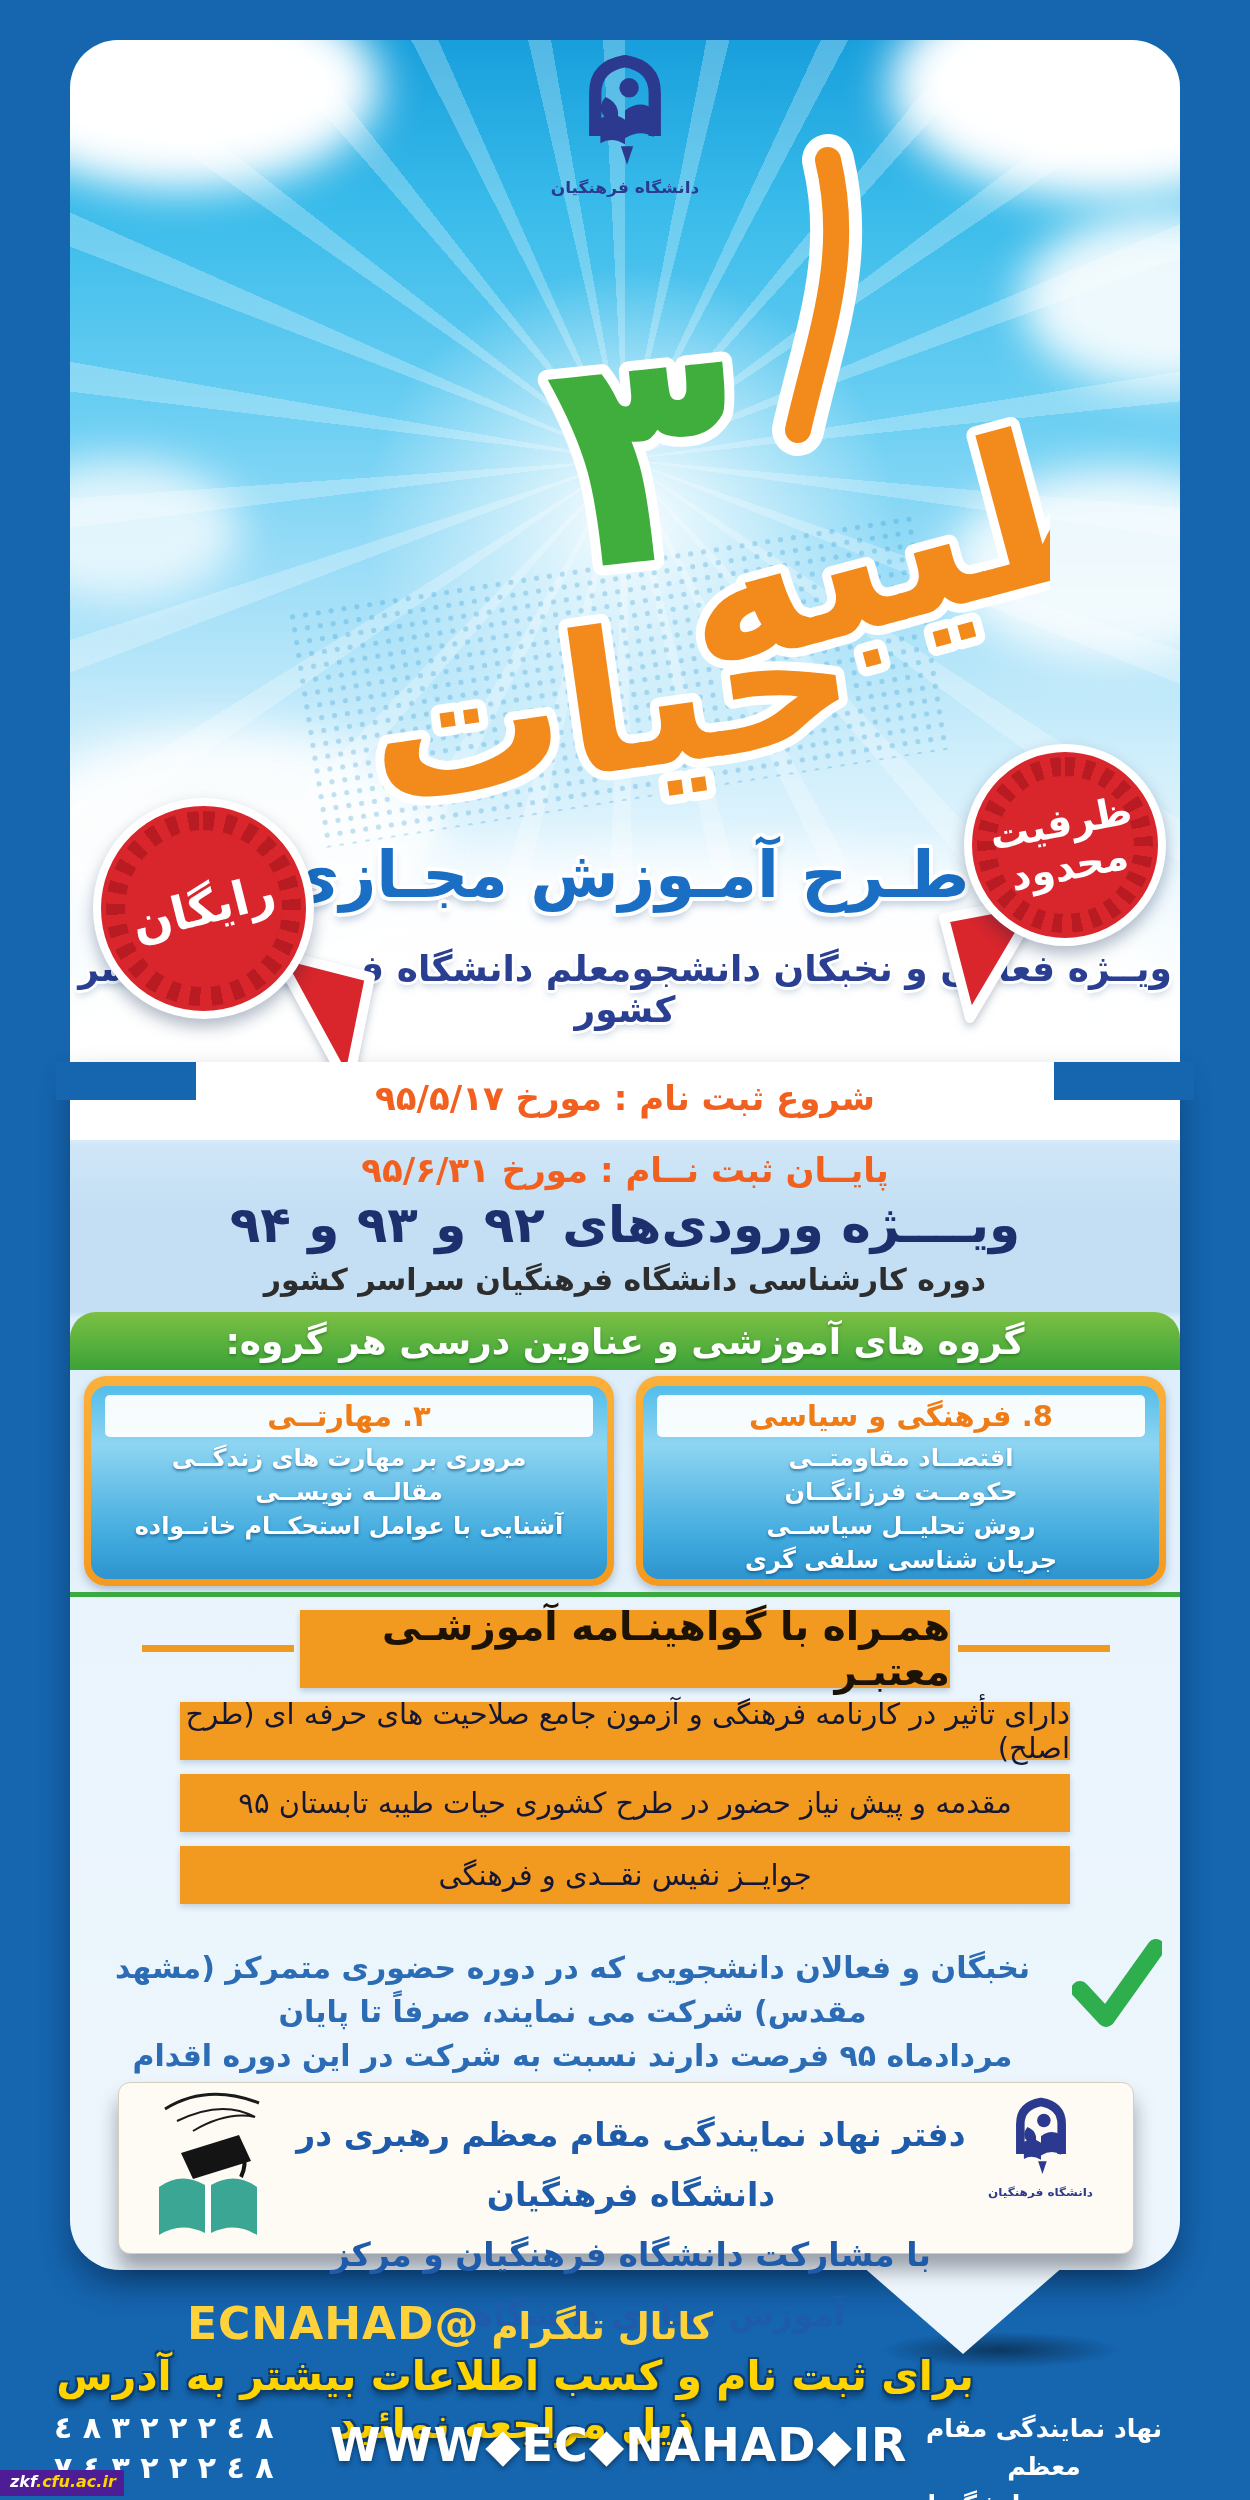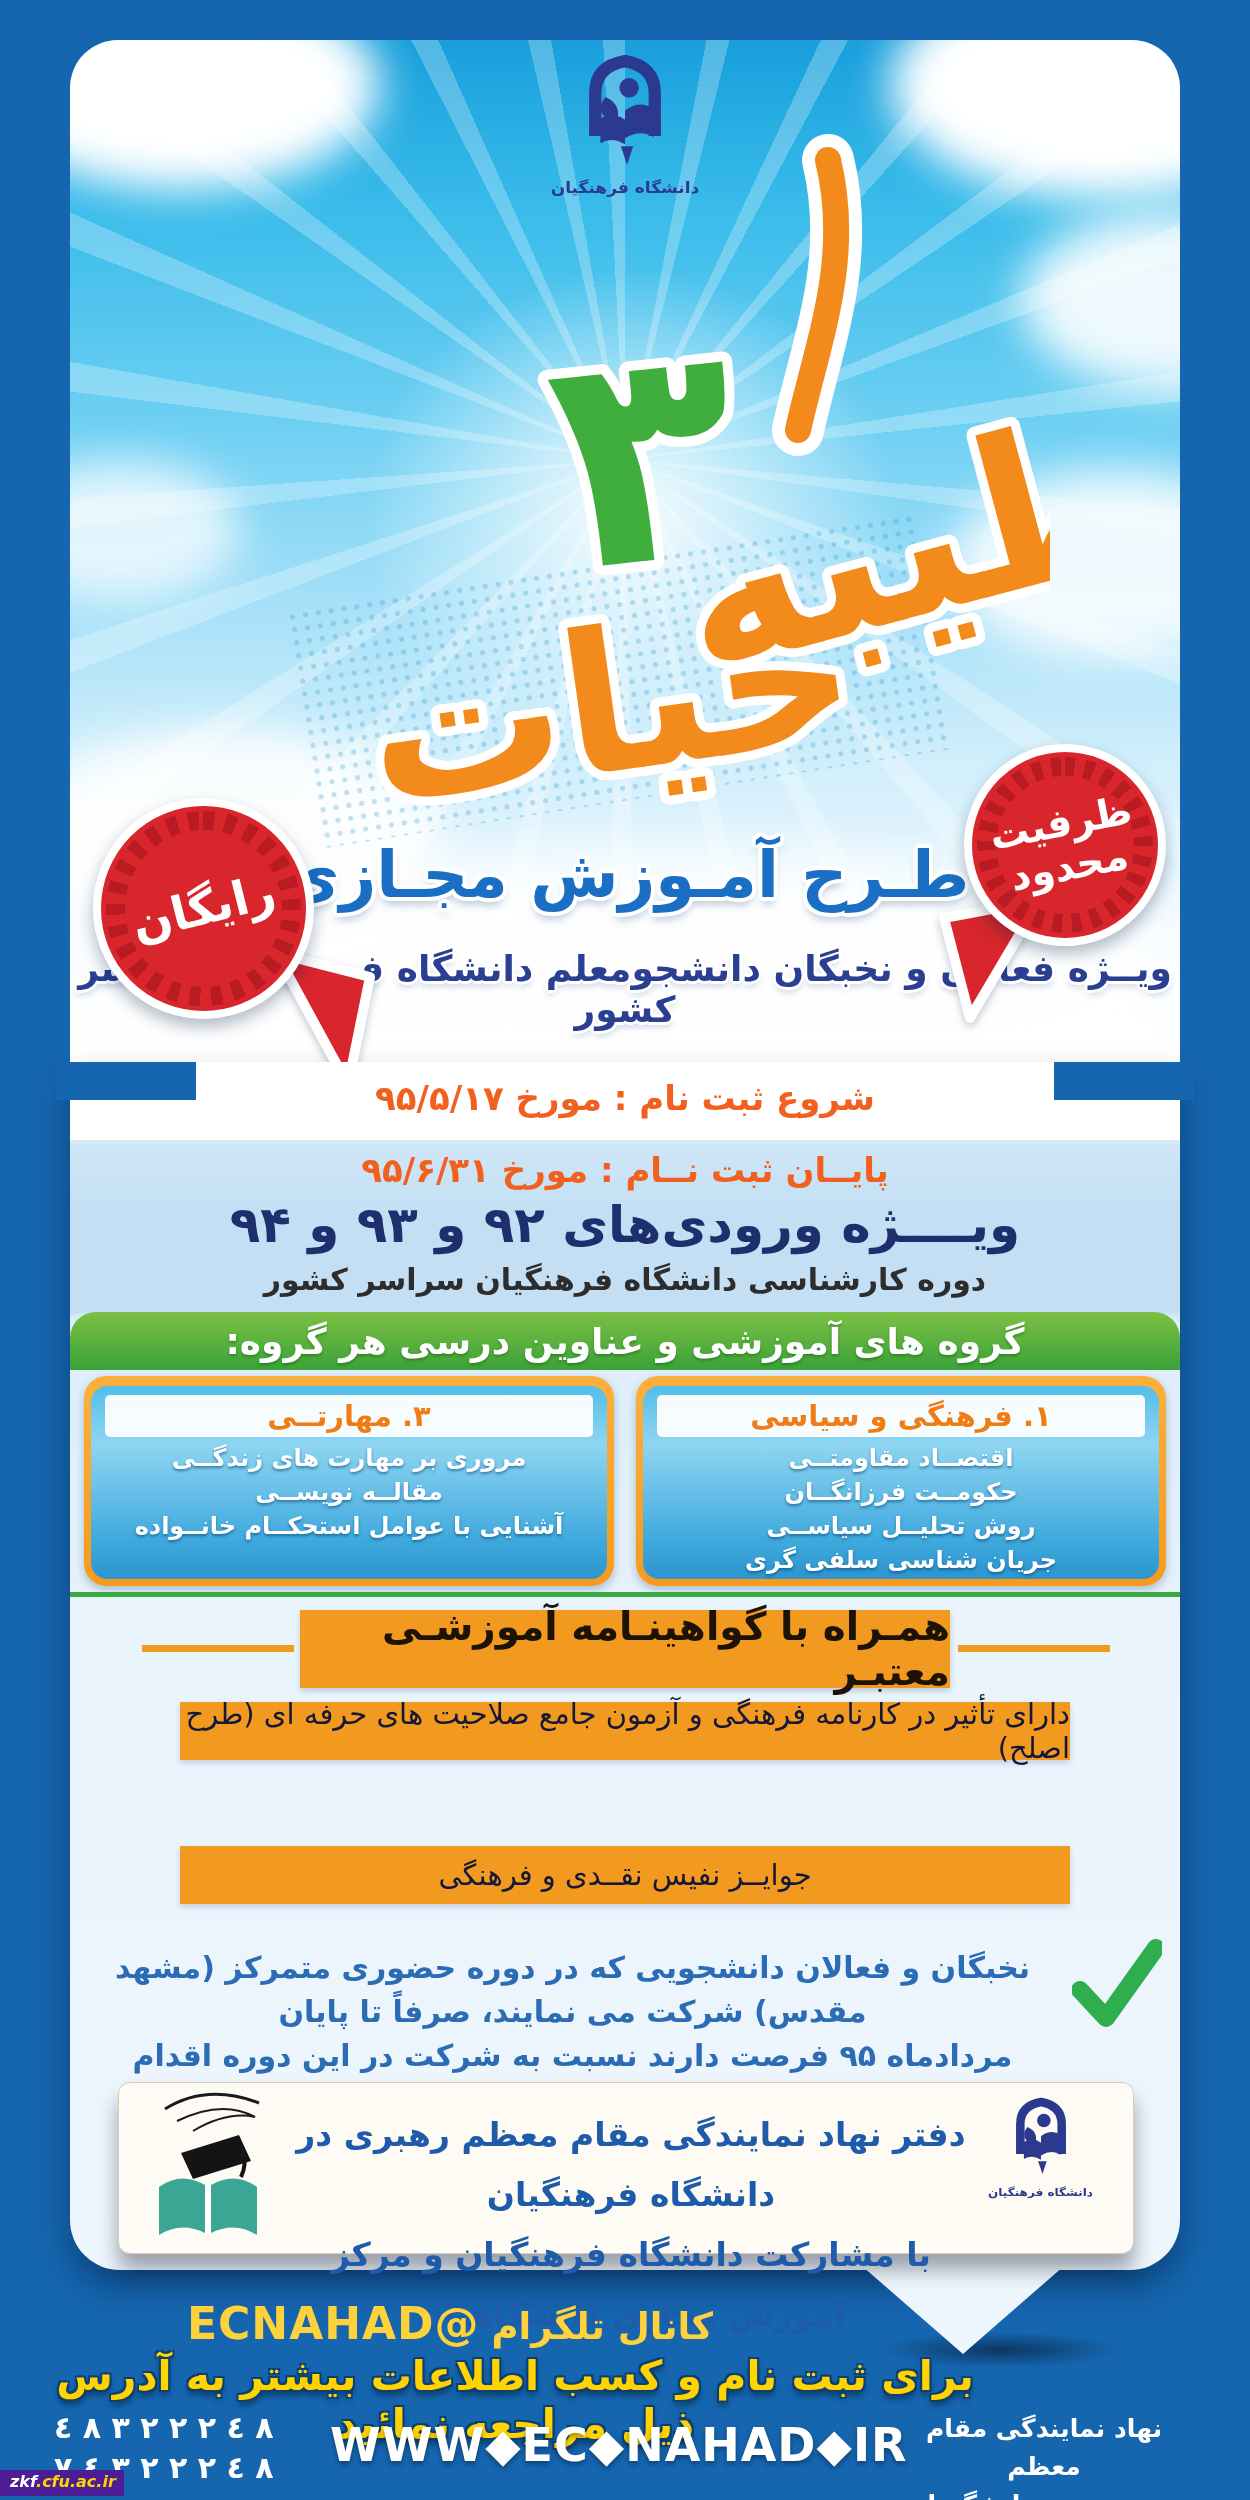--- a/index.html
+++ b/index.html
@@ -212,21 +212,21 @@
   <div class="aud-title">ویــــژه ورودی‌های ۹۲ و ۹۳ و ۹۴</div>
   <div class="aud-sub">دوره کارشناسی دانشگاه فرهنگیان سراسر کشور</div>
 
   <div id="green-banner">
     <span>گروه های آموزشی و عناوین درسی هر گروه:</span>
   </div>
 
   <div id="cards">
     <div class="card">
       <div class="card-body">
-        <div class="card-head">۱. فرهنگی و سیاسی</div>
+        <div class="card-head">8. فرهنگی و سیاسی</div>
         <div class="card-item">اقتصــاد مقاومتــی</div>
         <div class="card-item">حکومــت فرزانگــان</div>
         <div class="card-item">روش تحلیــل سیاســی</div>
         <div class="card-item">جریان شناسی سلفی گری</div>
       </div>
     </div>
     <div class="card">
       <div class="card-body">
         <div class="card-head">۳. مهارتــی</div>
         <div class="card-item">مروری بر مهارت های زندگــی</div>
@@ -237,20 +237,21 @@
     </div>
   </div>
 
   <div id="green-line"></div>
 
   <div class="cert-rule" style="left:142px;"></div>
   <div class="cert-rule" style="left:958px;"></div>
   <div id="cert-box">همـراه با گواهینـامه آموزشـی معتبـر</div>
 
   <div class="bar" style="top:1702px;">دارای تأثیر در کارنامه فرهنگی و آزمون جامع صلاحیت های حرفه ای (طرح اصلح)</div>
+  <div class="bar" style="top:1774px;">مقدمه و پیش نیاز حضور در طرح کشوری حیات طیبه تابستان ۹۵</div>
   <div class="bar" style="top:1846px;">جوایــز نفیس نقــدی و فرهنگی</div>
 
   <svg id="check" width="90" height="100" viewBox="0 0 90 100">
     <polyline points="8,52 34,80 84,10" fill="none" stroke="#2fae4e" stroke-width="18" stroke-linecap="round" stroke-linejoin="round"></polyline>
   </svg>
   <div id="note">
     <span>نخبگان و فعالان دانشجویی که در دوره حضوری متمرکز (مشهد مقدس) شرکت می نمایند، صرفاً تا پایان</span><br>
     <span>مردادماه ۹۵ فرصت دارند نسبت به شرکت در این دوره اقدام نمایند.</span>
   </div>
 

